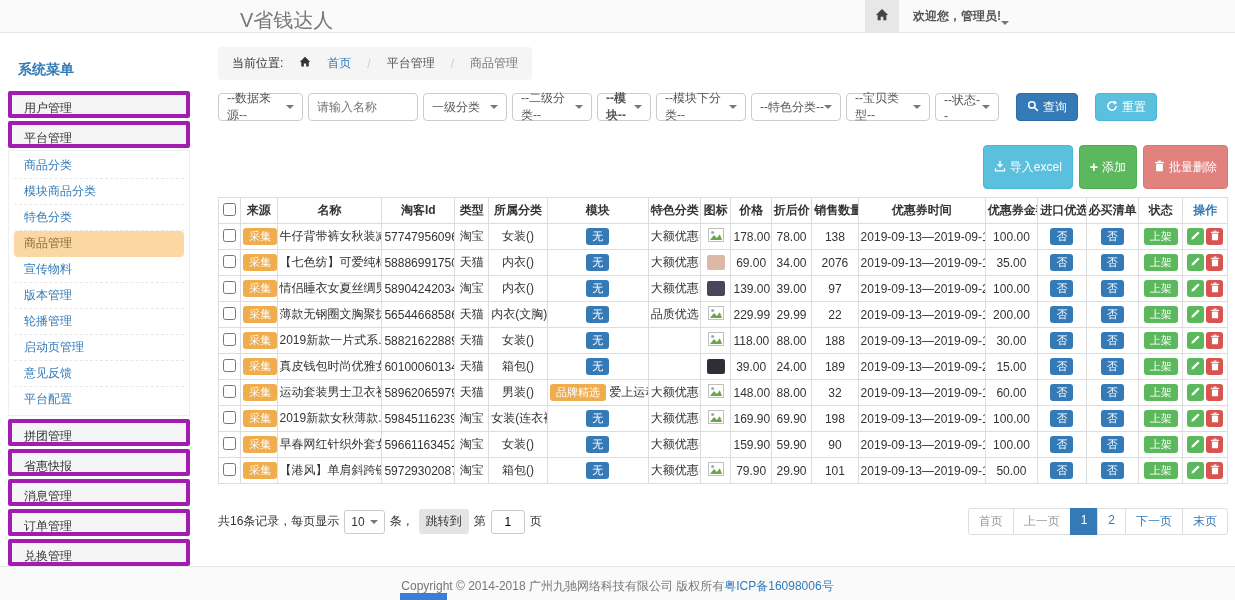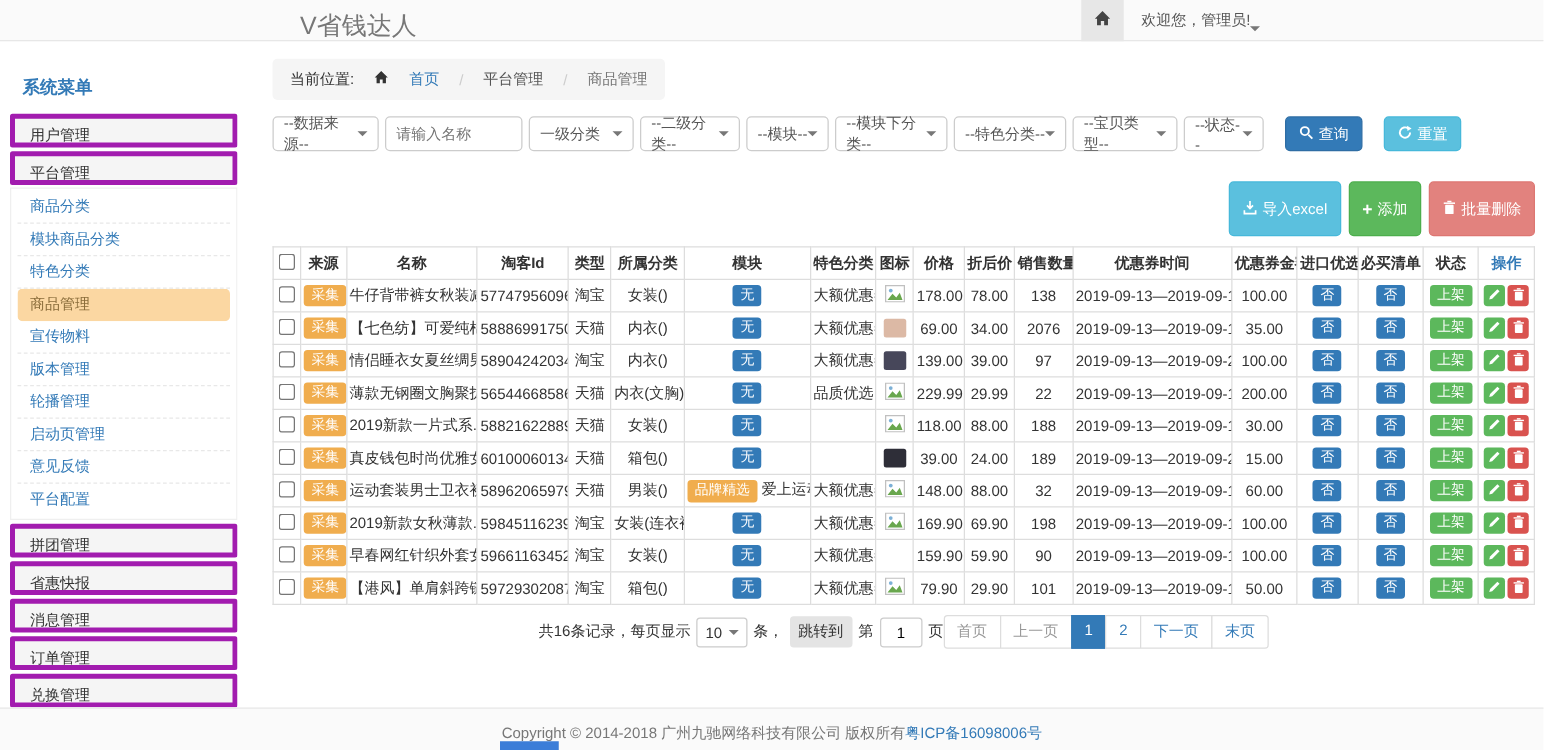--- a/index.html
+++ b/index.html
@@ -5,21 +5,21 @@
   * { box-sizing: border-box; margin: 0; padding: 0; }
   html,body { width:1235px; height:600px; }
   body { font-family:"Liberation Sans","DejaVu Sans",sans-serif; font-size:12px; color:#333; background:#fff; }
   .app { position:relative; width:1235px; height:600px; overflow:hidden; background:#fff; }
 
   
   .navbar { position:relative; height:33px; background:#fafafa; border-bottom:1px solid #e7e7e7; }
   .navbar-title { position:absolute; left:240px; top:7px; font-size:20px; color:#777; }
   .nav-right { position:absolute; left:865px; top:0; height:33px; display:flex; align-items:center; }
   .home-box { width:34px; height:33px; background:#e7e7e7; display:flex; align-items:center; justify-content:center; cursor:pointer; }
-  .welcome { margin-left:14px; color:#555; display:flex; align-items:flex-end; gap:0; cursor:pointer; }
+  .welcome { margin-left:14px; color:#555; display:flex; align-items:flex-end; gap:0; cursor:pointer;font-weight:bold; }
   .caret { display:inline-block; width:0; height:0; border-left:4px solid transparent; border-right:4px solid transparent; border-top:4px solid #777; }
 
   
   .sidebar { position:absolute; left:8px; top:55px; width:182px; height:511px; overflow:hidden; }
   .menu-title { color:#337ab7; font-weight:bold; font-size:14px; padding:6px 10px 9px; }
   .side-group { height:27px; line-height:26px; background:#f5f5f5; border:4px solid #a21caf; border-radius:2px; padding-left:12px; margin-top:3px; color:#333; cursor:pointer; }
   .side-sub { background:#fff; border:1px solid #efefef; margin-top:2px; padding:2px 5px; }
   .side-sub-item { height:26px; line-height:25px; padding-left:10px; color:#337ab7; border-bottom:1px dashed #e8e8e8; cursor:pointer; }
   .side-sub-item:last-child { border-bottom:none; }
   .side-sub-item.active { background:#fbd7a2; border-radius:4px; color:#8a6d3b; border-bottom-color:transparent; }
@@ -49,21 +49,21 @@
   .grid th.th-ops { color:#337ab7; }
   .tag { display:inline-block; padding:2px 6px; border-radius:3px; color:#fff; font-size:11px; line-height:1.25; }
   .tag-orange { background:#f0ad4e; }
   .tag-blue { background:#337ab7; }
   .tag-green { background:#5cb85c; }
   .op-btn { display:inline-flex; align-items:center; justify-content:center; width:17px; height:17px; border-radius:3px; margin:0 1px; cursor:pointer; vertical-align:middle; }
   .op-edit { background:#5cb85c; }
   .op-del { background:#d9534f; }
   .photo-chip { display:inline-block; width:18px; height:15px; border-radius:2px; vertical-align:middle; }
 
-  .pagebar { display:flex; justify-content:center; align-items:center; margin-top:8px; }
+  .pagebar { display:flex; justify-content:space-between; align-items:center; margin-top:24px; }
   .page-info { display:flex; align-items:center; gap:5px; color:#333; }
   .mini-select { display:inline-flex; align-items:center; gap:5px; border:1px solid #ccc; border-radius:3px; background:#fff; height:24px; padding:0 6px; color:#333; cursor:pointer; }
   .jump-label { background:#e4e4e4; padding:4px 7px; border-radius:3px; color:#333; cursor:pointer; }
   .jump-input { width:34px; height:24px; border:1px solid #ccc; border-radius:3px; text-align:center; font-size:12px; font-family:inherit; }
   .pager { display:flex; }
   .pg { padding:4px 10px; border:1px solid #ddd; background:#fff; color:#337ab7; margin-left:-1px; cursor:pointer; }
   .pg:first-child { border-radius:3px 0 0 3px; margin-left:0; }
   .pg:last-child { border-radius:0 3px 3px 0; }
   .pg.disabled { color:#999; }
   .pg.active { background:#337ab7; border-color:#337ab7; color:#fff; }
@@ -144,21 +144,21 @@
           </div>
           <input class="finput" placeholder="请输入名称" style="width: 110px;">
           <div class="fselect" style="width: 84px;">
             <span>一级分类</span>
             <span class="caret"></span>
           </div>
           <div class="fselect" style="width: 80px;">
             <span>--二级分类--</span>
             <span class="caret"></span>
           </div>
-          <div class="fselect" style="width: 66px;">
+          <div class="fselect" style="width: 54px; font-weight: bold;">
             <span>--模块--</span>
             <span class="caret"></span>
           </div>
           <div class="fselect" style="width: 90px;">
             <span>--模块下分类--</span>
             <span class="caret"></span>
           </div>
           <div class="fselect" style="width: 90px;">
             <span>--特色分类--</span>
             <span class="caret"></span>

